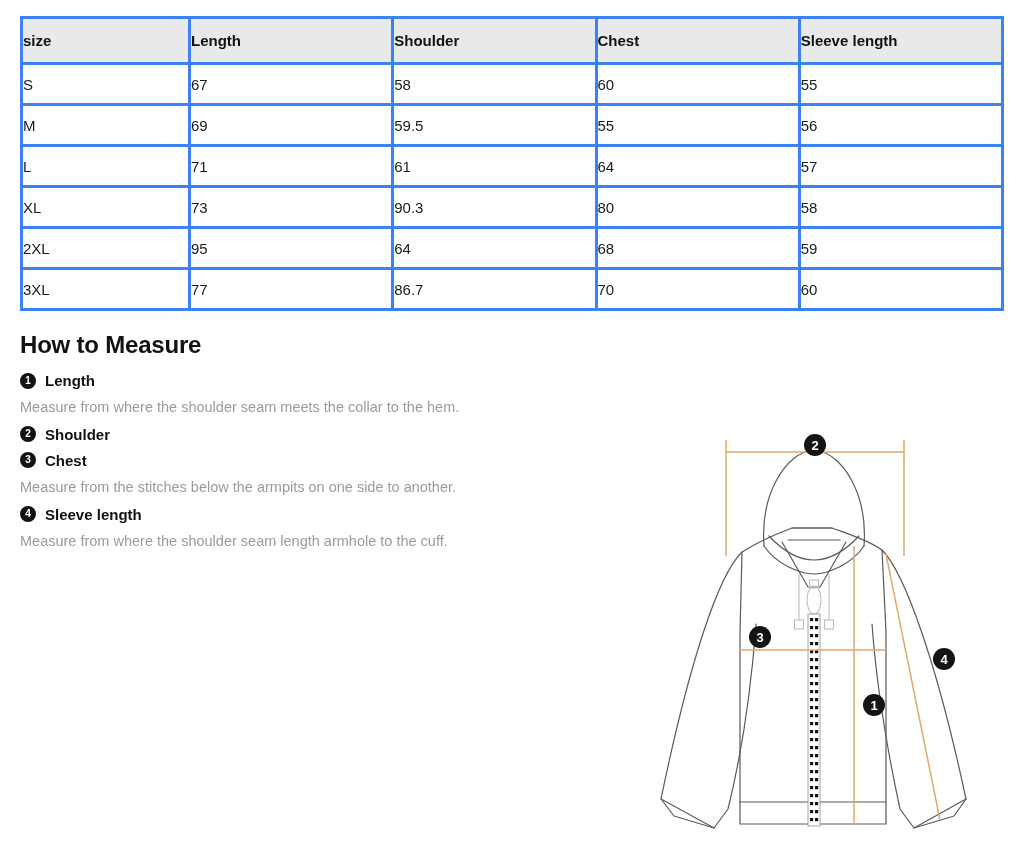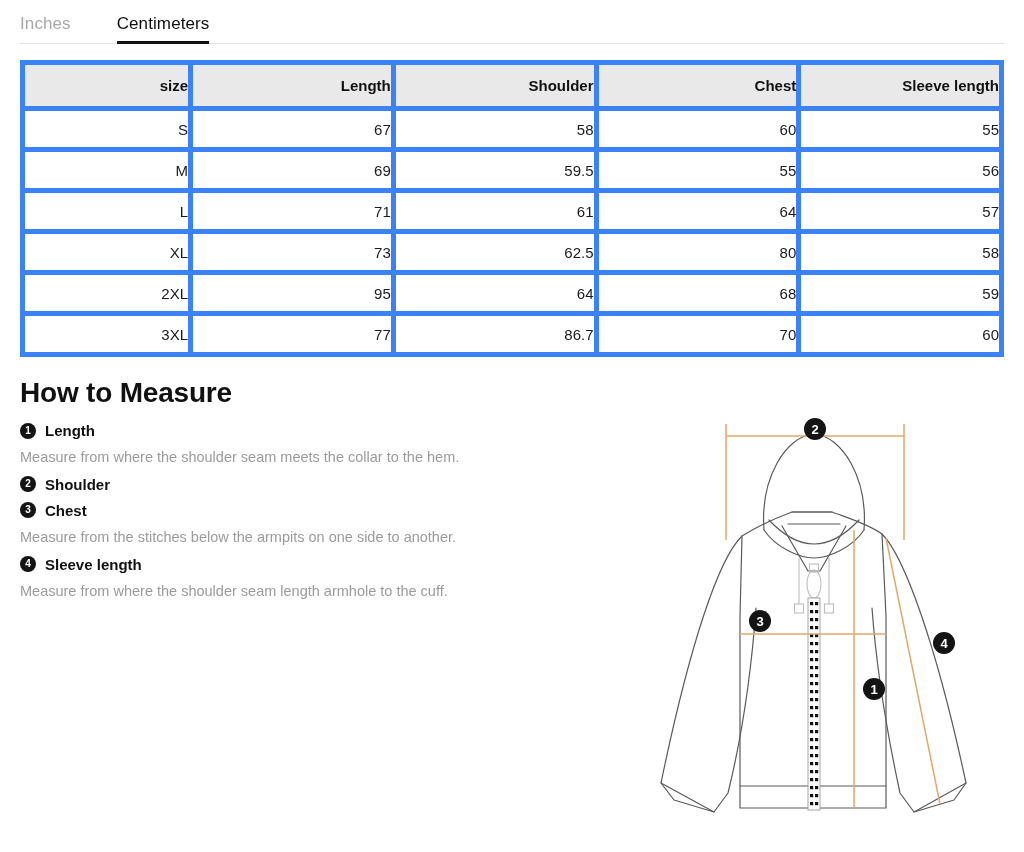--- a/index.html
+++ b/index.html
@@ -53,40 +53,40 @@
 
   
   .size-table {
     width: 984px;
     border-collapse: collapse;
     margin-top: 16px;
     table-layout: fixed;
   }
   .size-table th,
   .size-table td {
-    border: 5px solid #3b82f6;
-    text-align: right;
+    border: 3px solid #3b82f6;
+    text-align: left;
     font-size: 15px;
     font-weight: 400;
     color: #1b1b1b;
     height: 41px;
     vertical-align: middle;
   }
   .size-table th {
     background: #e9e9e9;
     font-weight: 700;
     font-size: 15px;
     color: #111111;
     height: 46px;
   }
   .size-table col.c0 { width: 168px; }
 
   
   .measure-title {
-    font-size: 28px;
+    font-size: 24px;
     font-weight: 700;
     letter-spacing: -0.2px;
     margin-top: 20px;
     color: #111111;
   }
   .measure-list { margin-top: 13px; width: 620px; }
   .m-item { margin-bottom: 9px; }
   .m-head {
     display: flex;
     align-items: center;
@@ -125,24 +125,20 @@
     width: 380px;
     height: 440px;
   }
   .diagram svg { display: block; width: 380px; height: 440px; }
 </style>
 </head>
 <body>
 
 <div class="page">
 
-  <div class="tabs">
-    <button class="tab inactive">Inches</button>
-    <button class="tab active">Centimeters</button>
-  </div>
 
   <table class="size-table">
     <colgroup>
       <col class="c0">
         <col>
         <col>
         <col>
         <col>
     </colgroup>
     <thead>
@@ -172,21 +168,21 @@
       <tr>
         <td>L</td>
         <td>71</td>
         <td>61</td>
         <td>64</td>
         <td>57</td>
       </tr>
       <tr>
         <td>XL</td>
         <td>73</td>
-        <td>62.5</td>
+        <td>90.3</td>
         <td>80</td>
         <td>58</td>
       </tr>
       <tr>
         <td>2XL</td>
         <td>95</td>
         <td>64</td>
         <td>68</td>
         <td>59</td>
       </tr>

